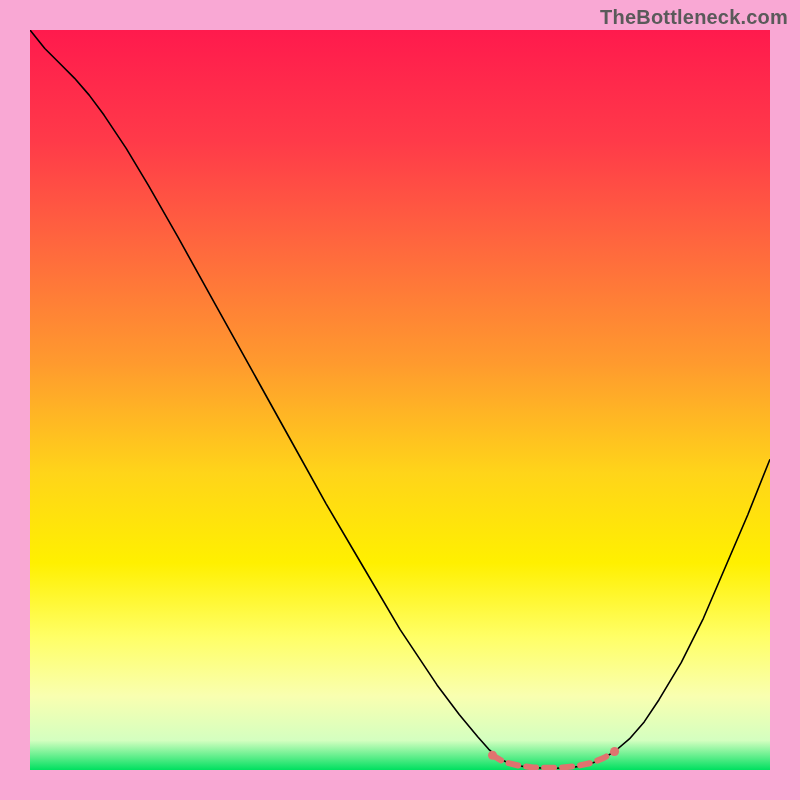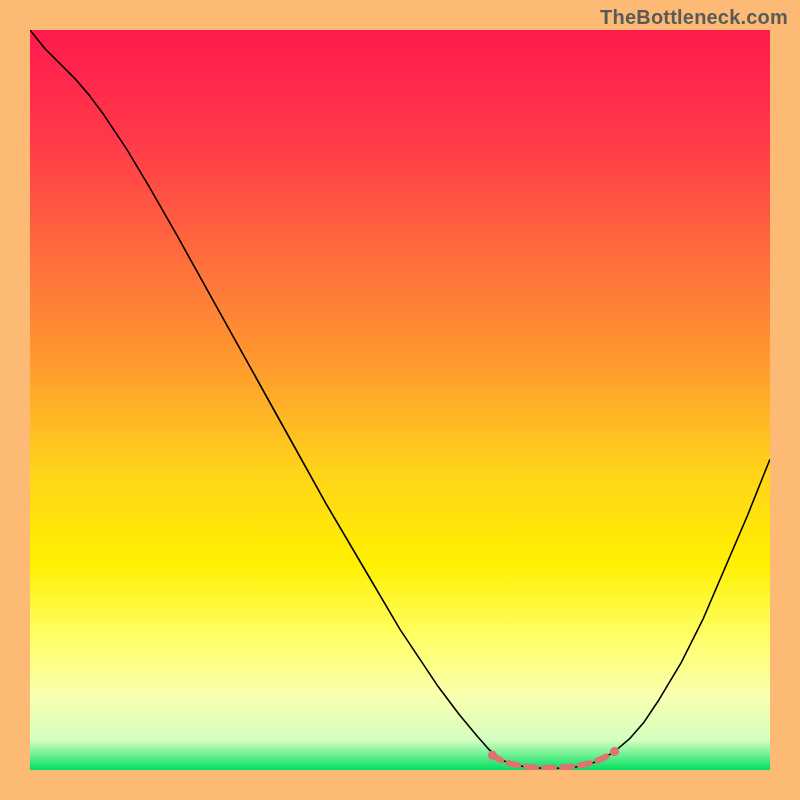--- a/index.html
+++ b/index.html
@@ -1,17 +1,17 @@
 <!DOCTYPE html>
 <html><head>
 <meta charset="utf-8">
 <style>
   * { margin: 0; padding: 0; box-sizing: border-box; }
   html, body { width: 800px; height: 800px; background: #000; overflow: hidden; }
-  .container { position: relative; width: 800px; height: 800px; background: #fdba74; }
+  .container { position: relative; width: 800px; height: 800px; background: #f9a8d4; }
   .watermark {
     position: absolute;
     top: 6px;
     right: 12px;
     font-family: Arial, Helvetica, sans-serif;
     font-size: 20px;
     font-weight: bold;
     color: #5a5a5a;
     letter-spacing: 0.2px;
     z-index: 10;

